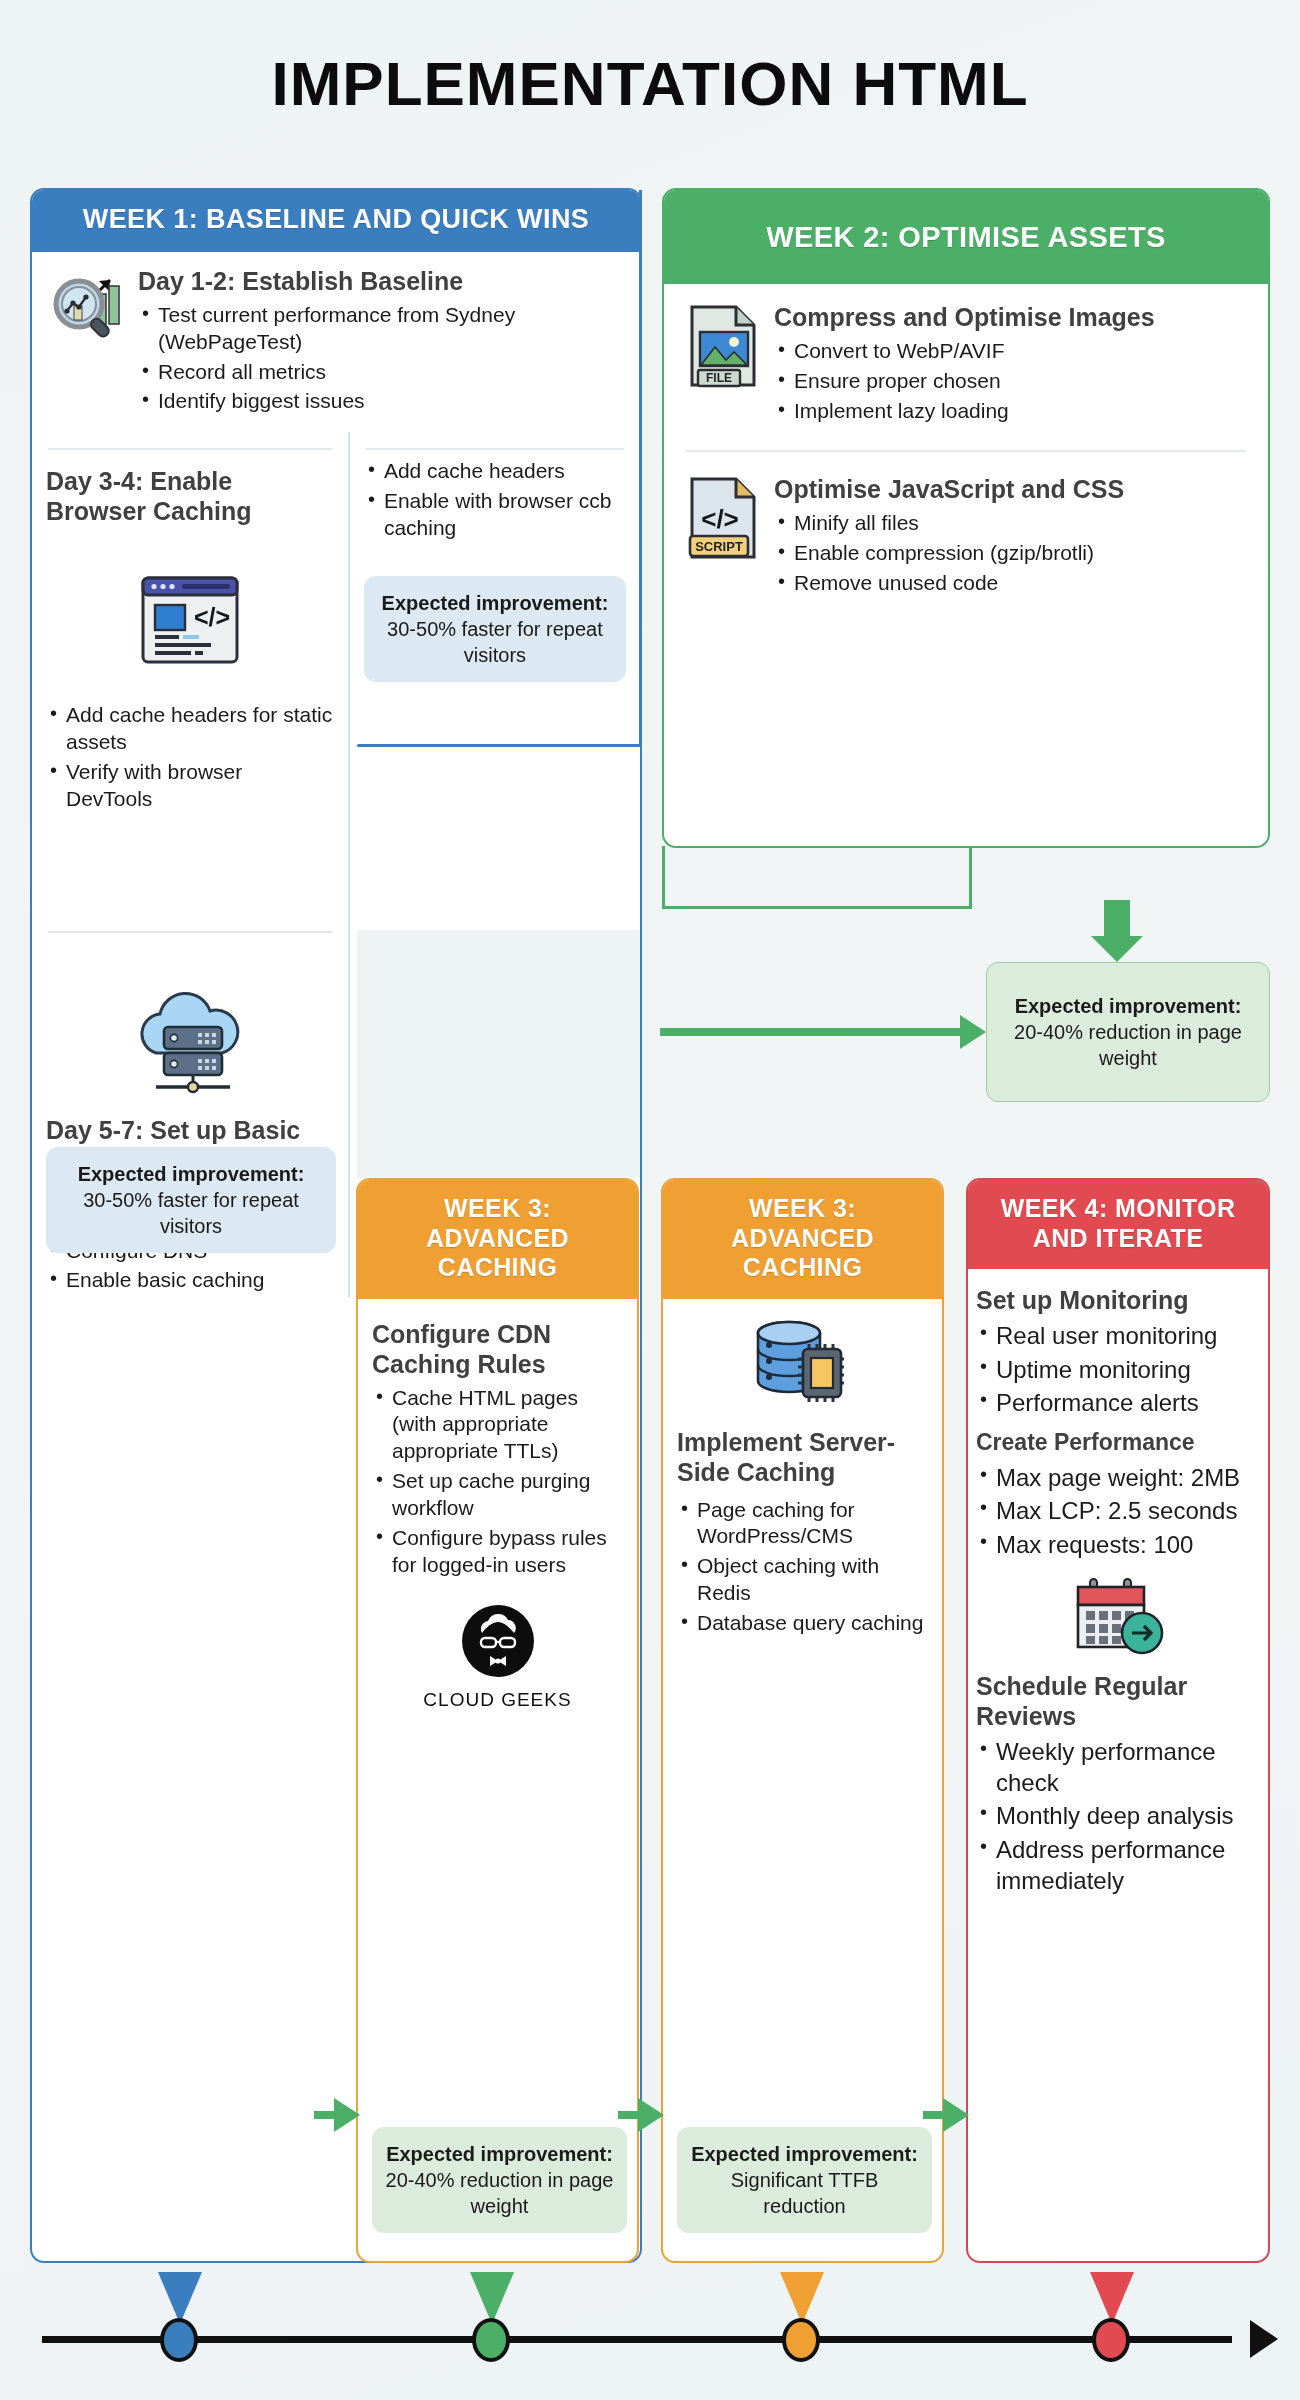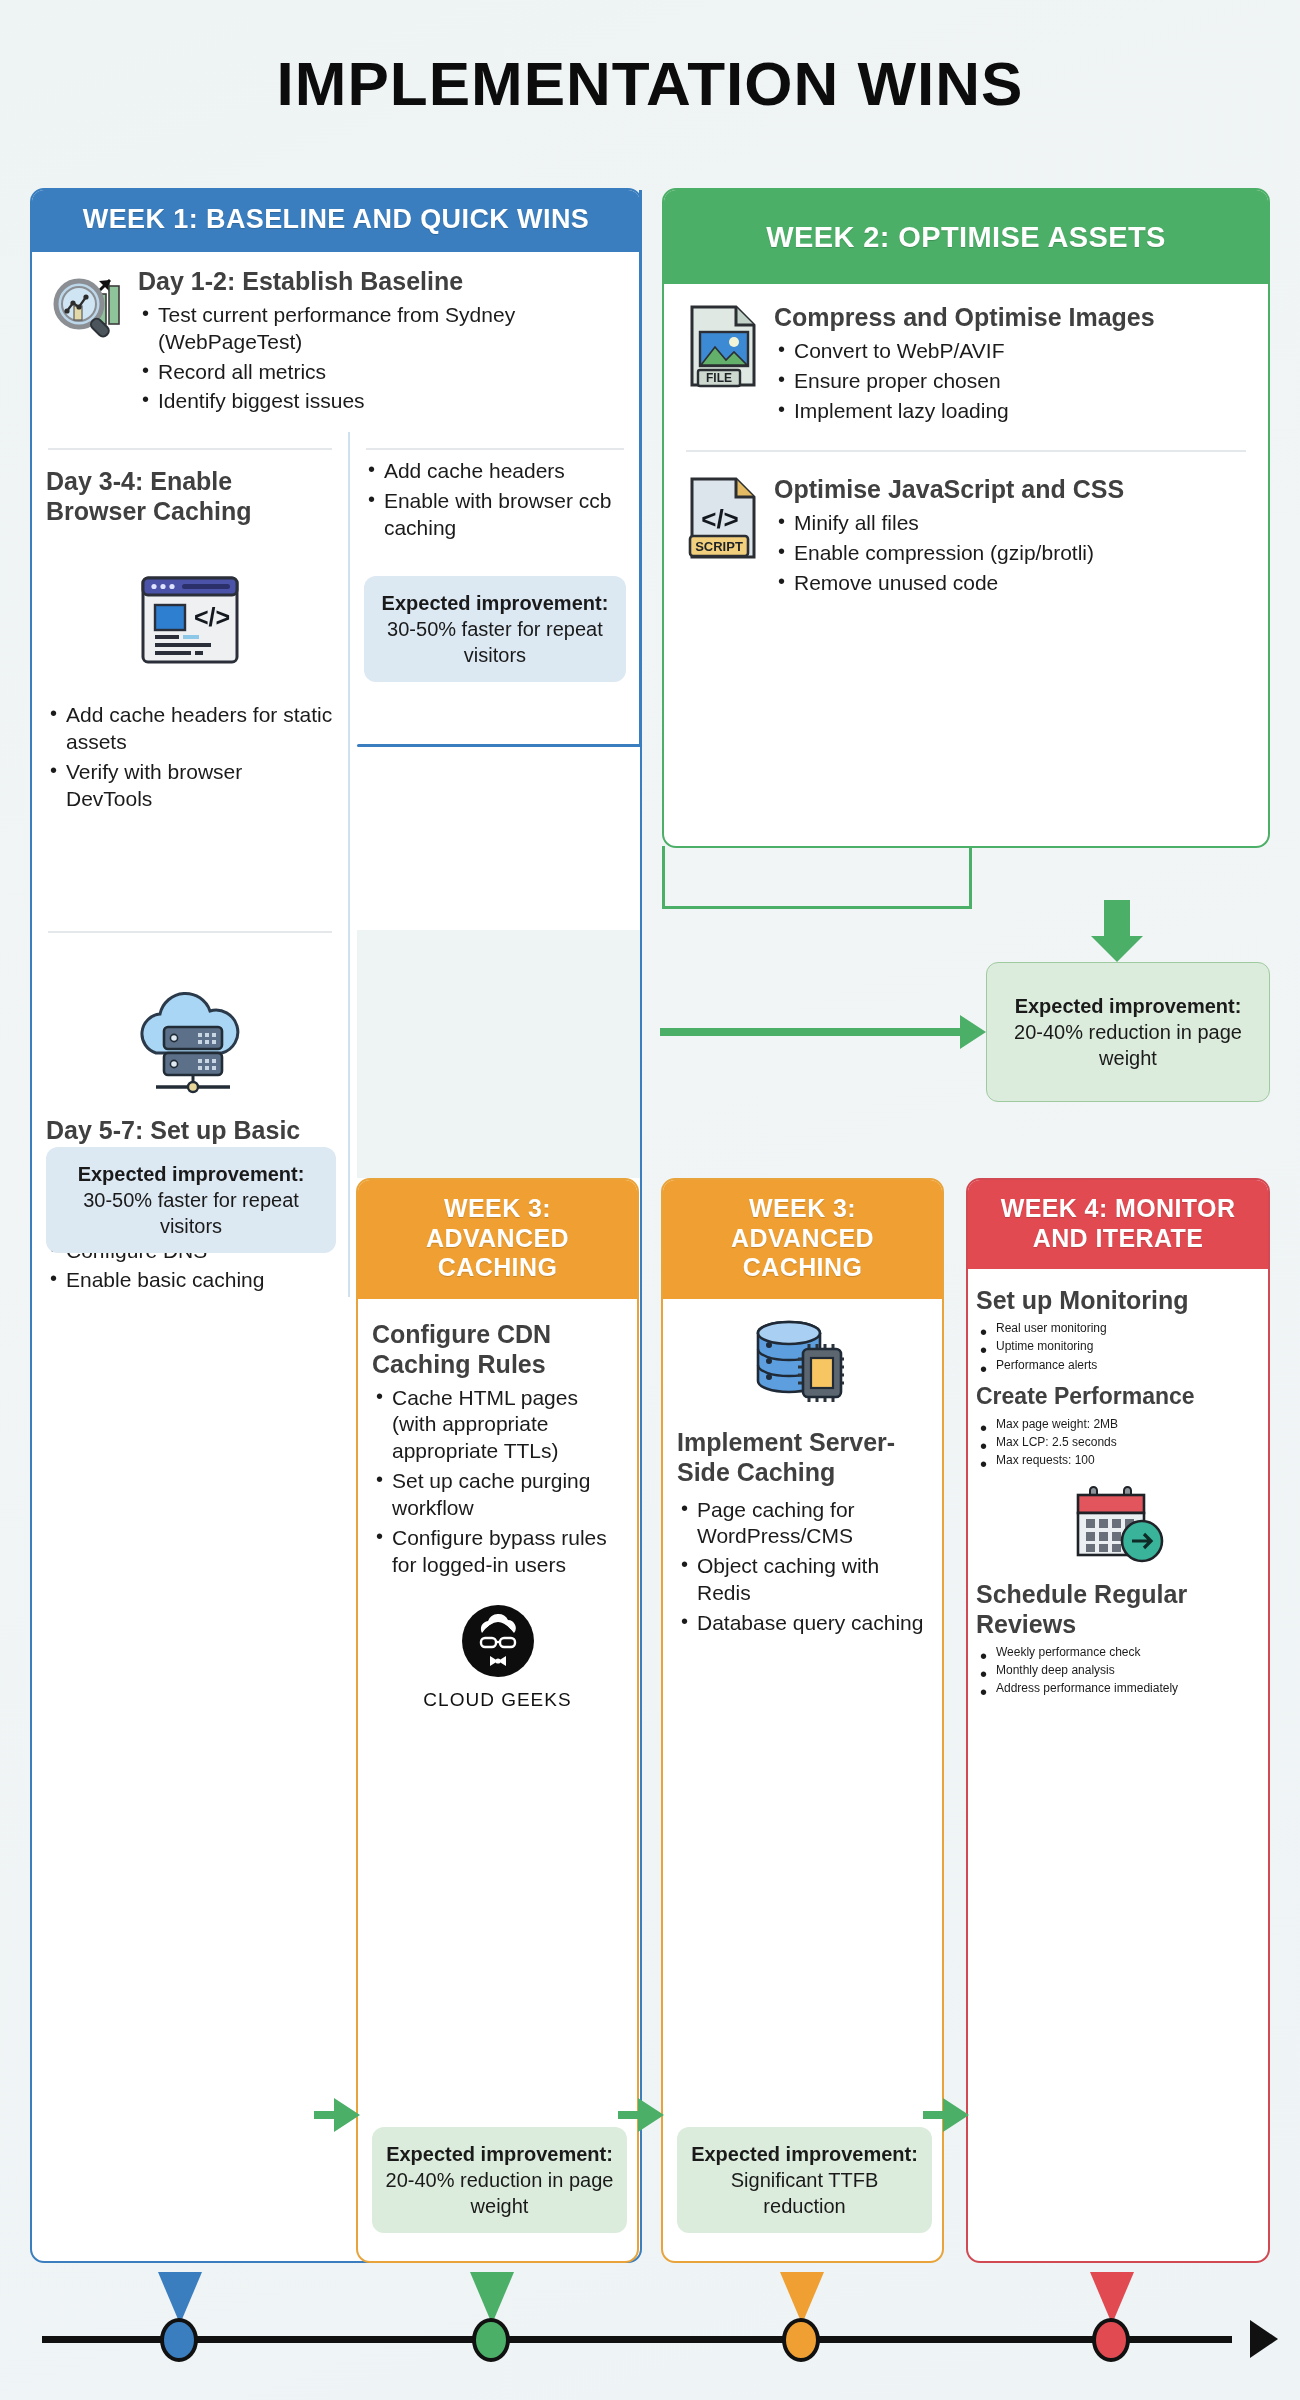--- a/index.html
+++ b/index.html
@@ -74,21 +74,21 @@
   .sec-title.sm { font-size: 23px; }
   ul.bul { list-style: none; }
   ul.bul li {
     position: relative; padding-left: 20px; margin-bottom: 3px;
     font-size: 21px; line-height: 1.28; color: #1b1b1b;
   }
   ul.bul li::before {
     content: "•"; position: absolute; left: 4px; top: -1px;
     font-size: 20px; color: #1b1b1b;
   }
-  ul.bul.tight li { font-size: 12px; }
+  ul.bul.tight li { font-size: 24px; }
 
   .row { display: flex; gap: 12px; align-items: flex-start; }
 
   
   .exp {
     border-radius: 12px;
     padding: 14px 10px;
     text-align: center;
     font-size: 20px;
     line-height: 1.3;
@@ -130,21 +130,21 @@
 
   .logo-wrap { text-align:center; margin-top: 10px; }
   .logo-cap { font-size: 19px; letter-spacing: 1px; color:#111; margin-top: 6px;
               font-weight: 500; }
 </style>
 </head>
 <body>
 
 <div id="root">
 
-  <div class="title">IMPLEMENTATION WINS</div>
+  <div class="title">IMPLEMENTATION HTML</div>
 
   <div class="card" id="week1">
     <div class="card-head">WEEK 1: BASELINE AND QUICK WINS</div>
 
     <div class="card-body" style="padding:14px 16px 0;">
       <div class="row">
         <span class="icon">
           <svg width="78" height="78" viewBox="0 0 78 78">
             <path d="M46 30 L62 14" stroke="#111" stroke-width="3" fill="none"></path>
             <path d="M62 14 l-11 1 l10 10 z" fill="#111"></path>

